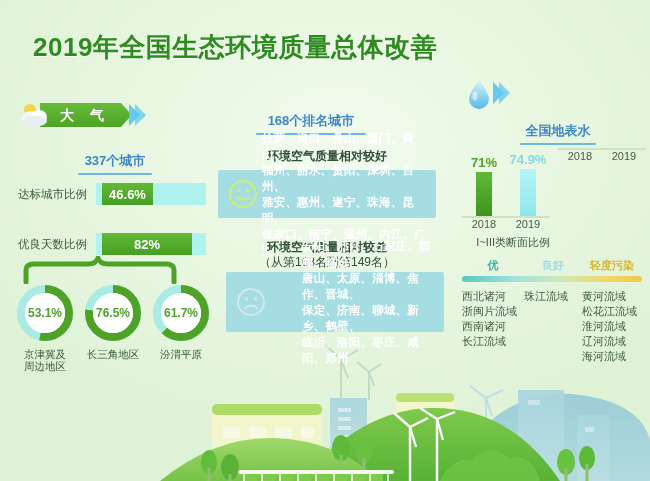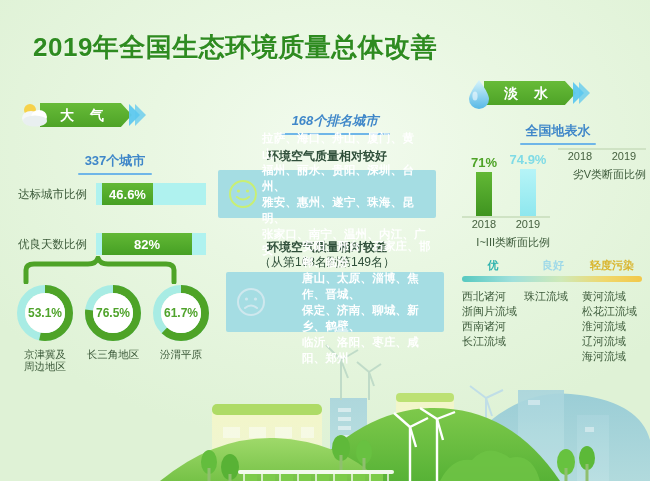--- a/index.html
+++ b/index.html
@@ -310,21 +310,21 @@
 <div class="gauge" style="left:150px;top:282px;">
   <svg width="62" height="62" viewBox="0 0 62 62">
     <circle cx="31" cy="31" r="24" fill="none" stroke="#a8ece4" stroke-width="8"></circle>
     <circle cx="31" cy="31" r="24" fill="none" stroke="#4ea327" stroke-width="8" stroke-dasharray="93.1 57.7" stroke-dashoffset="0" transform="rotate(-90 31 31)"></circle>
     <circle cx="31" cy="31" r="20" fill="#ffffff"></circle>
   </svg>
   <div class="g-val">61.7%</div>
   <div class="g-cap" style="white-space:pre-line;">汾渭平原</div>
 </div>
 
-<div class="subhead" style="left:280px;top:112px;width:110px;font-style:italic;">168个排名城市</div>
+<div class="subhead" style="left:256px;top:112px;width:110px;">168个排名城市</div>
 
 <div class="c-title" style="left:212px;top:149px;">
   <div>环境空气质量相对较好</div>
   <div style="font-weight:normal;margin-top:39px;">（从第1名到第20名）</div>
 </div>
 
 <div class="citybox" style="left:218px;top:170px;width:218px;height:48px;">
   <span class="face">
     <svg width="30" height="30" viewBox="0 0 30 30">
       <circle cx="15" cy="15" r="13" fill="none" stroke="#c9ef74" stroke-width="2"></circle>
@@ -369,21 +369,20 @@
       <defs>
         <linearGradient id="dropg" x1="0" y1="0" x2="0" y2="1">
           <stop offset="0" stop-color="#d8f4fb"></stop>
             <stop offset="1" stop-color="#56b8e6"></stop>
         </linearGradient>
       </defs>
       <path d="M17 2 C17 2 7 15 7 21 A10 10 0 0 0 27 21 C27 15 17 2 17 2 Z" fill="url(#dropg)"></path>
       <ellipse cx="13" cy="18" rx="2.6" ry="4.5" fill="#ffffff" opacity=".55"></ellipse>
     </svg>
   </span>
-  <span class="b-tag">淡 水</span>
   <span class="b-arrows">
       <i></i>
       <i></i>
     </span>
 </div>
 
 <div class="subhead" style="left:520px;top:122px;width:76px;">全国地表水</div>
 
 <div class="vchart" style="left:462px;top:148px;">
   <div class="vbars" style="height:68px;align-items:flex-end;">
@@ -403,21 +402,20 @@
   </div>
   <div class="vcap" style="width:88px;">I~III类断面比例</div>
 </div>
 
 <div class="vchart" style="left:558px;top:148px;">
   <div class="vaxis" style="width:88px;"></div>
   <div class="vticks" style="width:88px;">
     <span class="vtick" style="width:44px;">2018</span>
     <span class="vtick" style="width:44px;">2019</span>
   </div>
-  <div class="vcap" style="width:88px;">劣V类断面比例</div>
 </div>
 
 <div class="basins" style="left:462px;top:258px;">
   <div class="b-heads">
     <span style="width:62px;text-align:center;color:#2fb3ae;">优</span>
     <span style="width:58px;text-align:center;color:#9fd9e8;">良好</span>
     <span style="width:60px;text-align:center;color:#d9b52e;">轻度污染</span>
   </div>
   <div class="b-gradbar"></div>
   <div class="b-cols">

